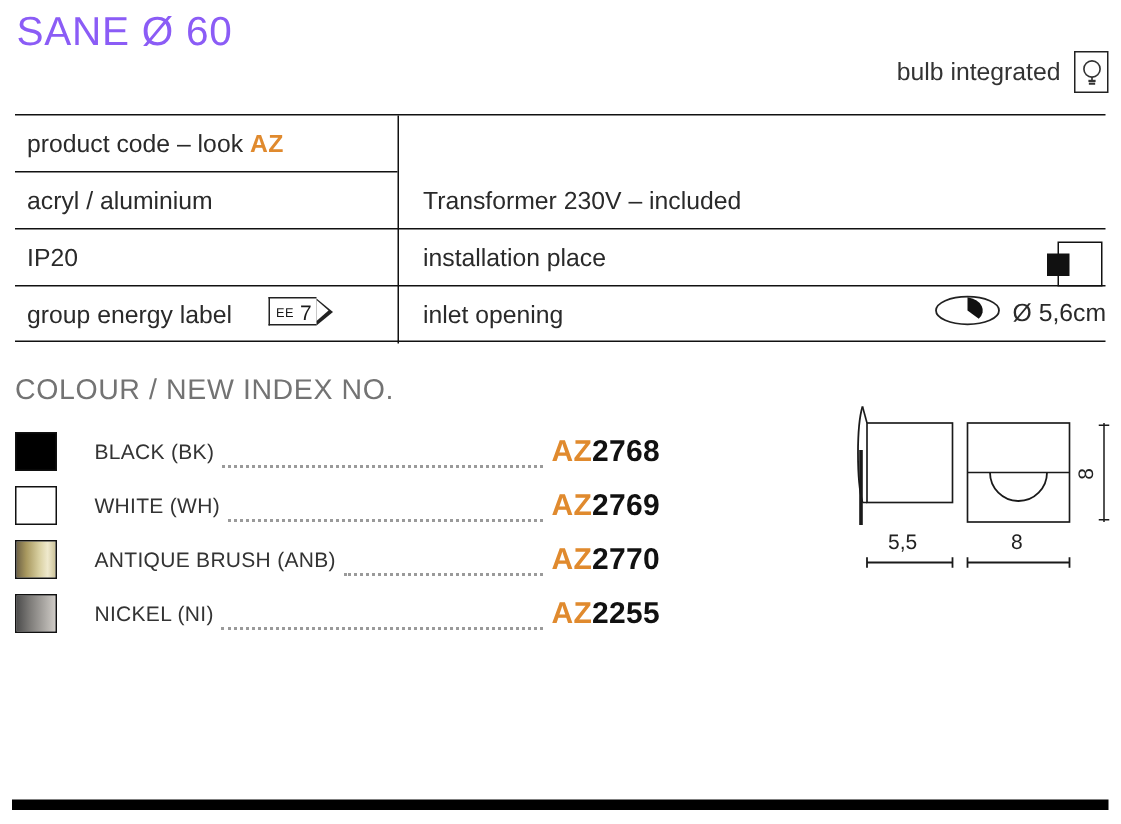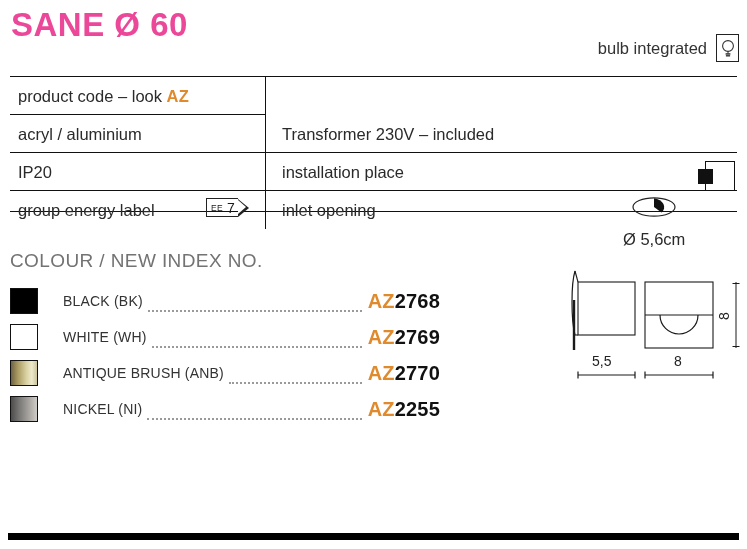--- a/index.html
+++ b/index.html
@@ -14,24 +14,24 @@
     font-family: "Liberation Sans", sans-serif;
     color: #1a1a1a;
     overflow: hidden;
   }
 
   
   #page-title {
     position: absolute;
     left: 11px;
     top: 6px;
-    font-size: 33px;
-    font-weight: bold;
+    font-size: 27px;
+    font-weight: normal;
     letter-spacing: 0.5px;
-    color: #ec4899;
+    color: #8b5cf6;
     white-space: nowrap;
   }
   #bulb-row {
     position: absolute;
     right: 8px;
     top: 34px;
     display: flex;
     align-items: center;
     gap: 9px;
   }
@@ -50,21 +50,21 @@
     justify-content: center;
     box-sizing: border-box;
   }
 
   
   #spec-table {
     position: absolute;
     left: 10px;
     top: 76px;
     width: 727px;
-    height: 136px;
+    height: 152px;
     border-top: 1.6px solid #111;
     border-bottom: 1.6px solid #111;
     box-sizing: border-box;
   }
   .v-divider {
     position: absolute;
     left: 255px;
     top: 0;
     width: 1.3px;
     height: 152px;
@@ -170,21 +170,20 @@
   }
 
   
   #inlet-wrap {
     position: absolute;
     left: 613px;
     top: 2px;
     display: flex;
     align-items: center;
     gap: 8px;
-    flex-direction: column;
   }
   #inlet-text { font-size: 16.5px; color: #2a2a2a; white-space: nowrap; }
 
   
   #colour-heading {
     position: absolute;
     left: 10px;
     top: 250px;
     font-size: 19px;
     color: #737373;
@@ -275,21 +274,21 @@
     <span>product code – look </span><span class="az-orange">AZ</span>
   </div>
 
   <div class="cell left" style="top:48px;">acryl / aluminium</div>
   <div class="cell mid" style="top:48px;">Transformer 230V – included</div>
 
   <div class="cell left" style="top:86px;">IP20</div>
   <div class="cell mid" style="top:86px;">installation place</div>
 
   <div class="cell left" style="top:124px;">group energy label</div>
-  <div class="ee-badge" style="left:196px; top:121px;">
+  <div class="ee-badge" style="left:169px; top:121px;">
     <span class="ee-body">
       <span class="ee-small">EE</span>
       <span class="ee-num">7</span>
     </span>
     <span class="ee-arrow"></span>
   </div>
   <div class="cell mid" style="top:124px;">inlet opening</div>
 
 
   <div id="install-icon" style="top:84px;"></div>

